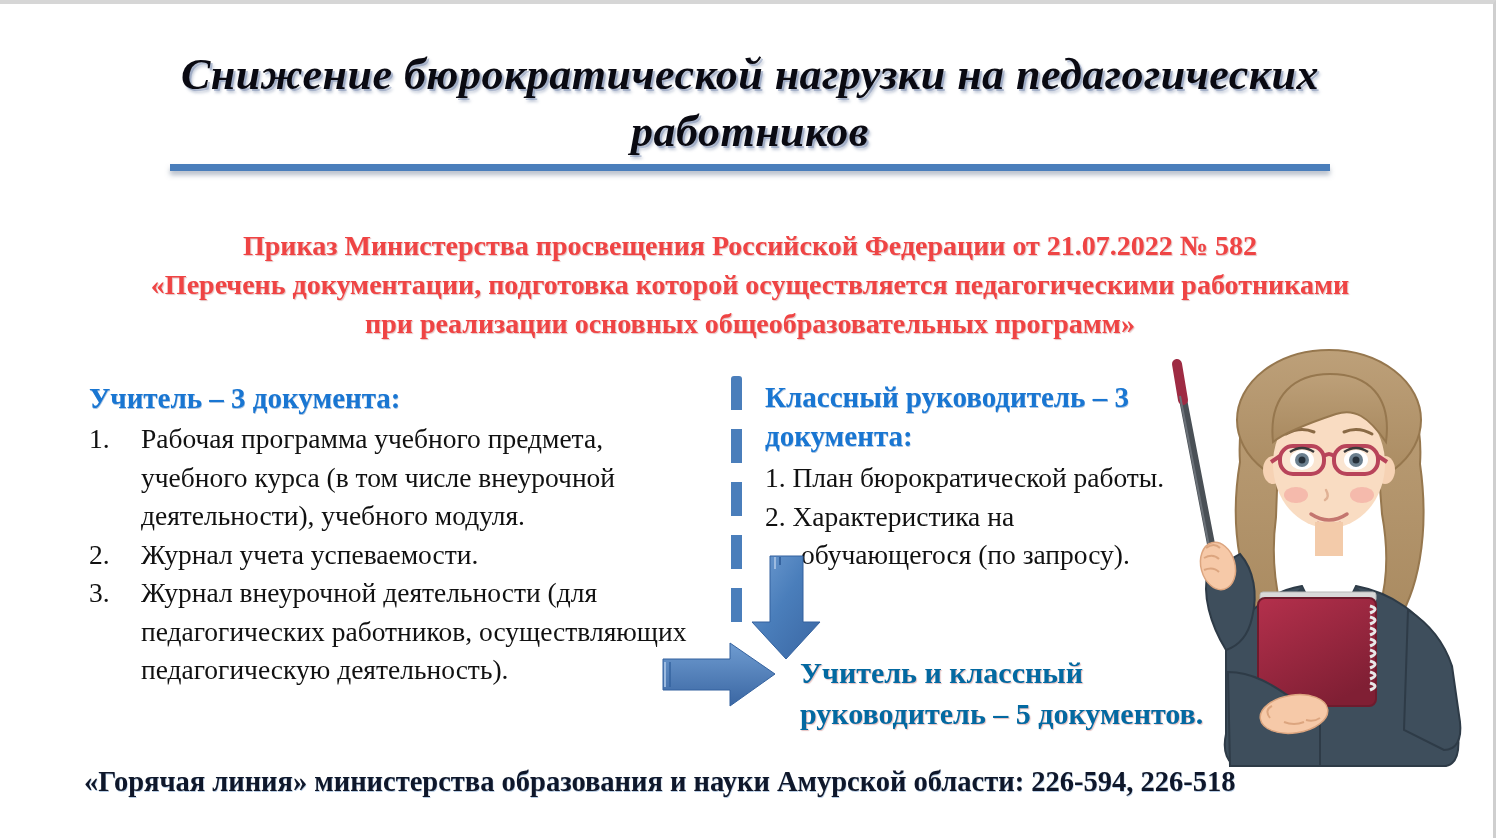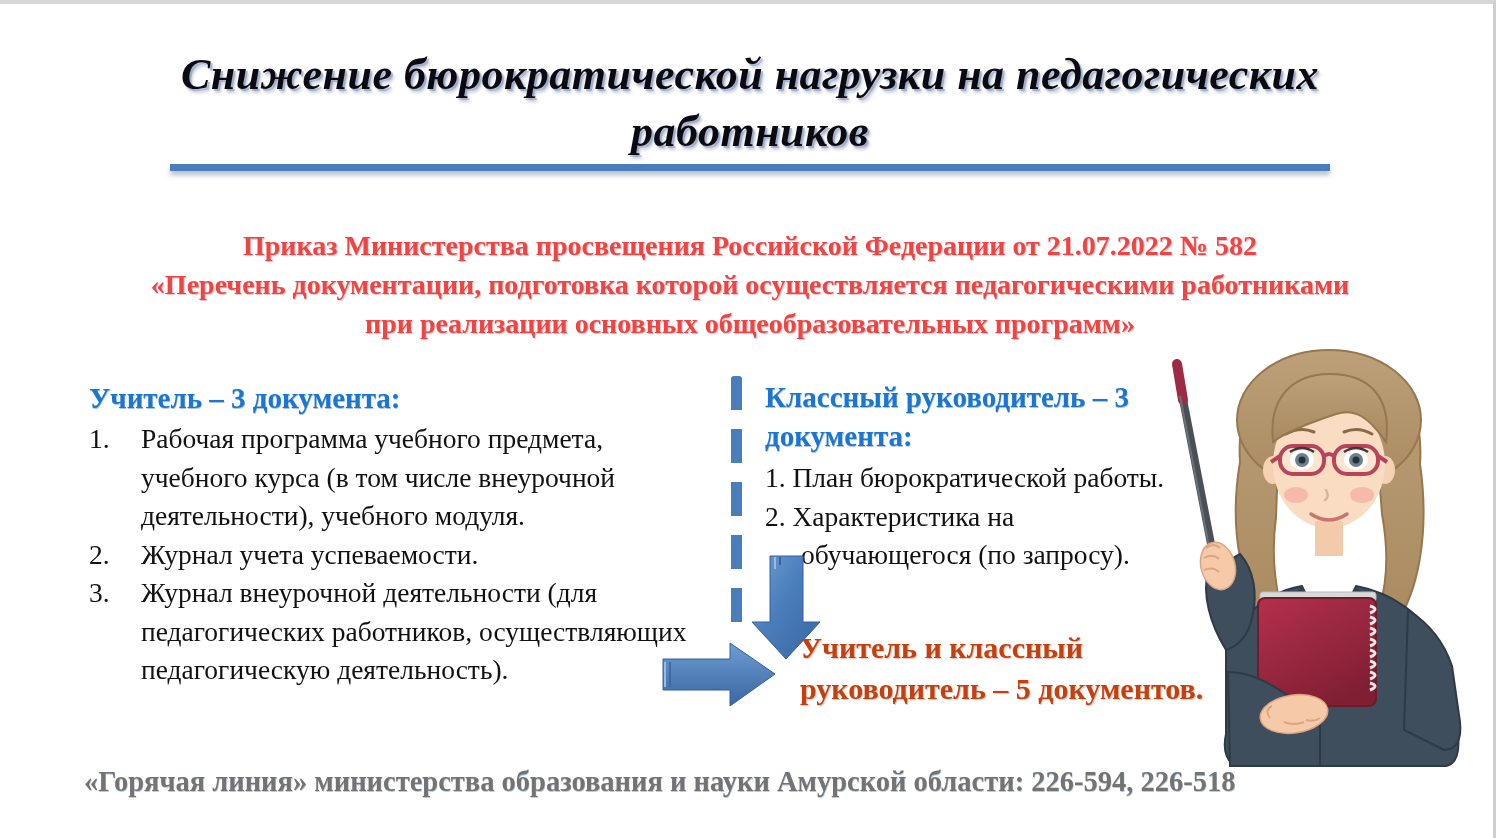--- a/index.html
+++ b/index.html
@@ -92,38 +92,38 @@
   .plain-list { margin-top: 3px; font-size: 27.5px; line-height: 38.5px; color: #111; }
   .plain-item { padding-left: 36px; text-indent: -36px; }
   .plain-item .num { }
 
   
   .arrows-svg { position: absolute; left: 640px; top: 545px; }
 
   
   .conclusion {
     position: absolute;
-    left: 800px; top: 623px;
+    left: 800px; top: 648px;
     width: 430px;
     font-weight: bold;
     font-size: 30px;
     line-height: 41px;
-    color: #c2410c;
+    color: #0369a1;
     text-shadow: 1px 1px 1px rgba(150,0,0,0.25);
   }
 
   
   .hotline {
     position: absolute;
     left: 84px; top: 760px;
     width: 1260px;
     font-weight: bold;
     font-size: 28.5px;
     line-height: 36px;
-    color: #737373;
+    color: #0f172a;
     text-shadow: 0.5px 0.5px 0 rgba(20,90,170,0.3);
     white-space: nowrap;
   }
 
   
   .teacher-svg { position: absolute; left: 1168px; top: 338px; }
 </style>
 </head>
 <body>
 

